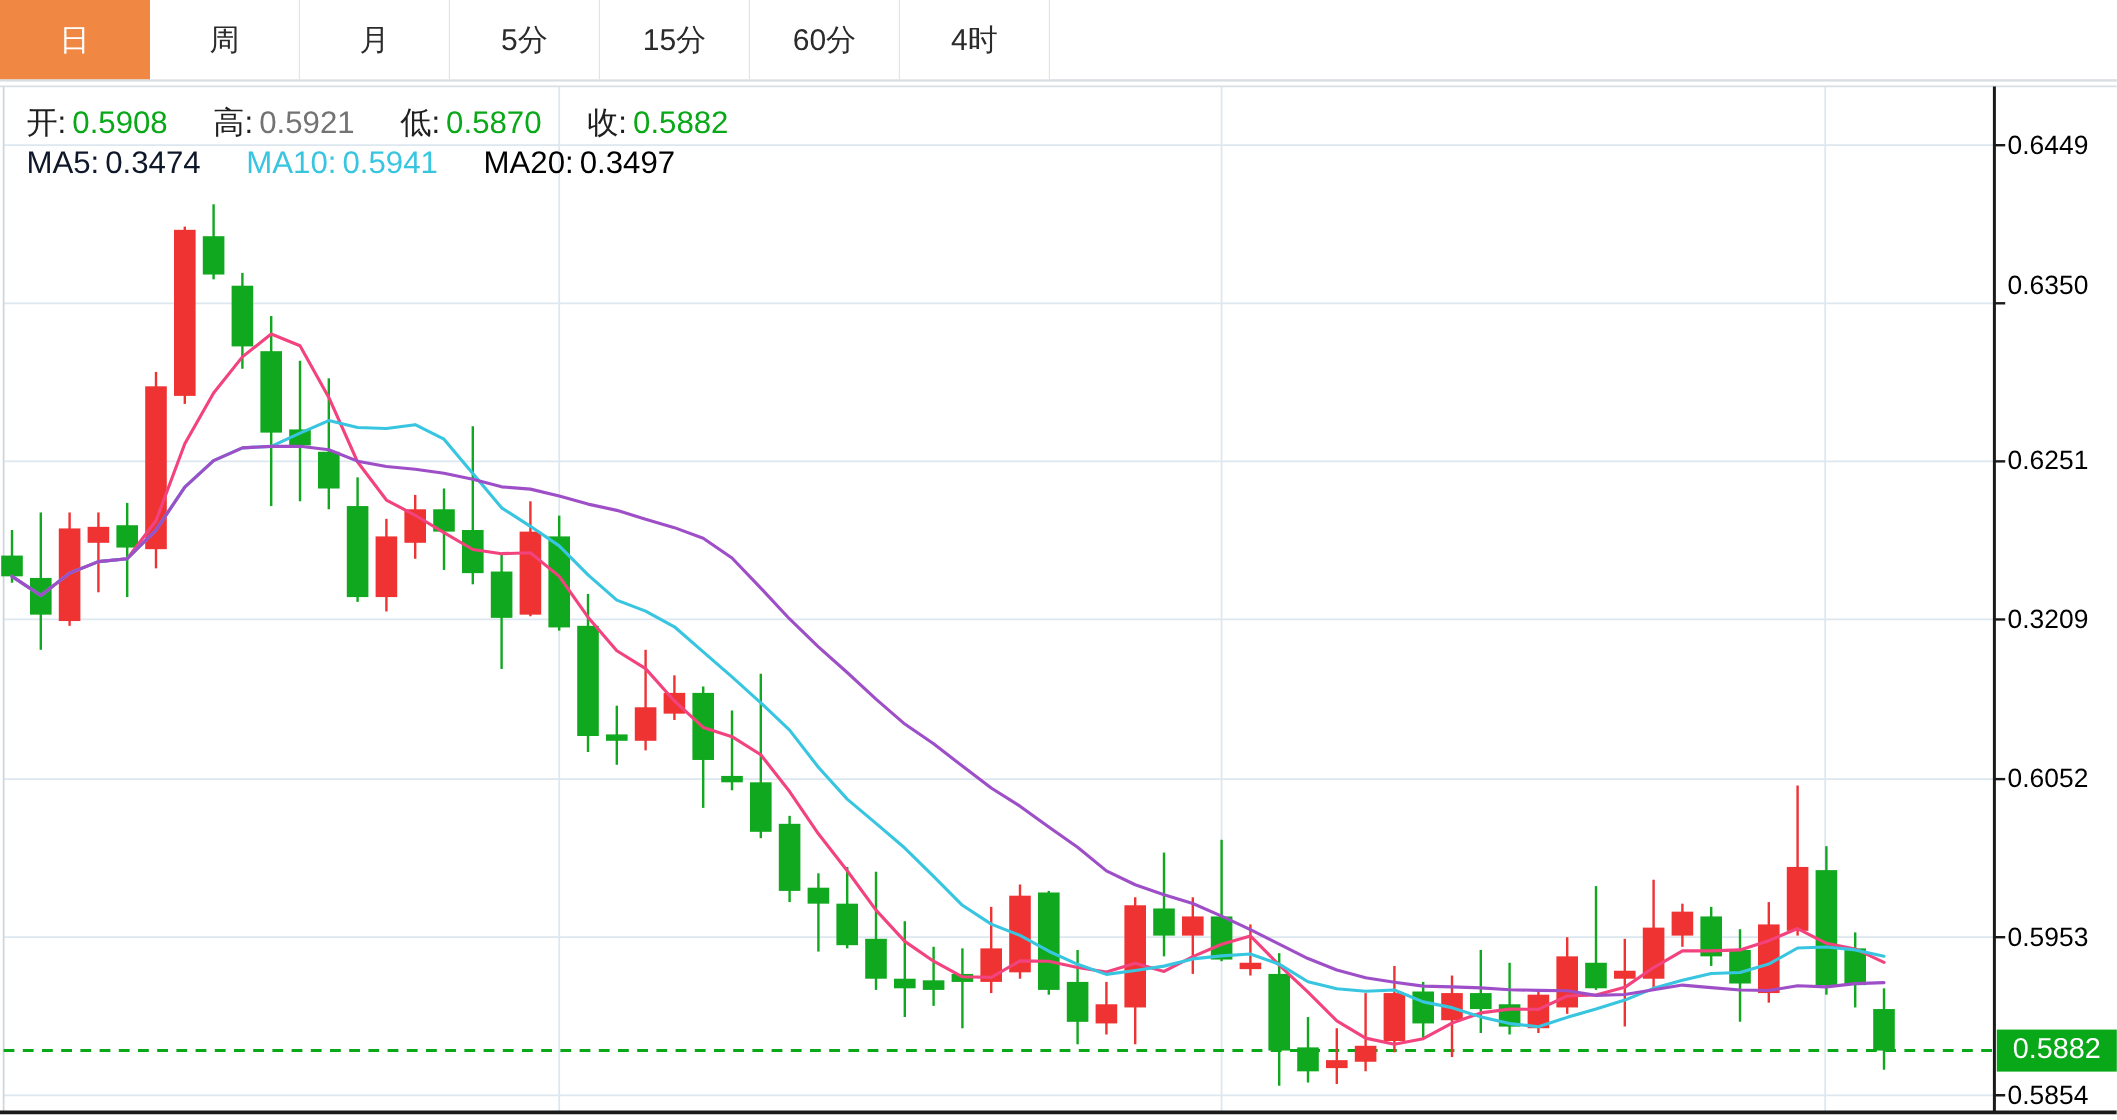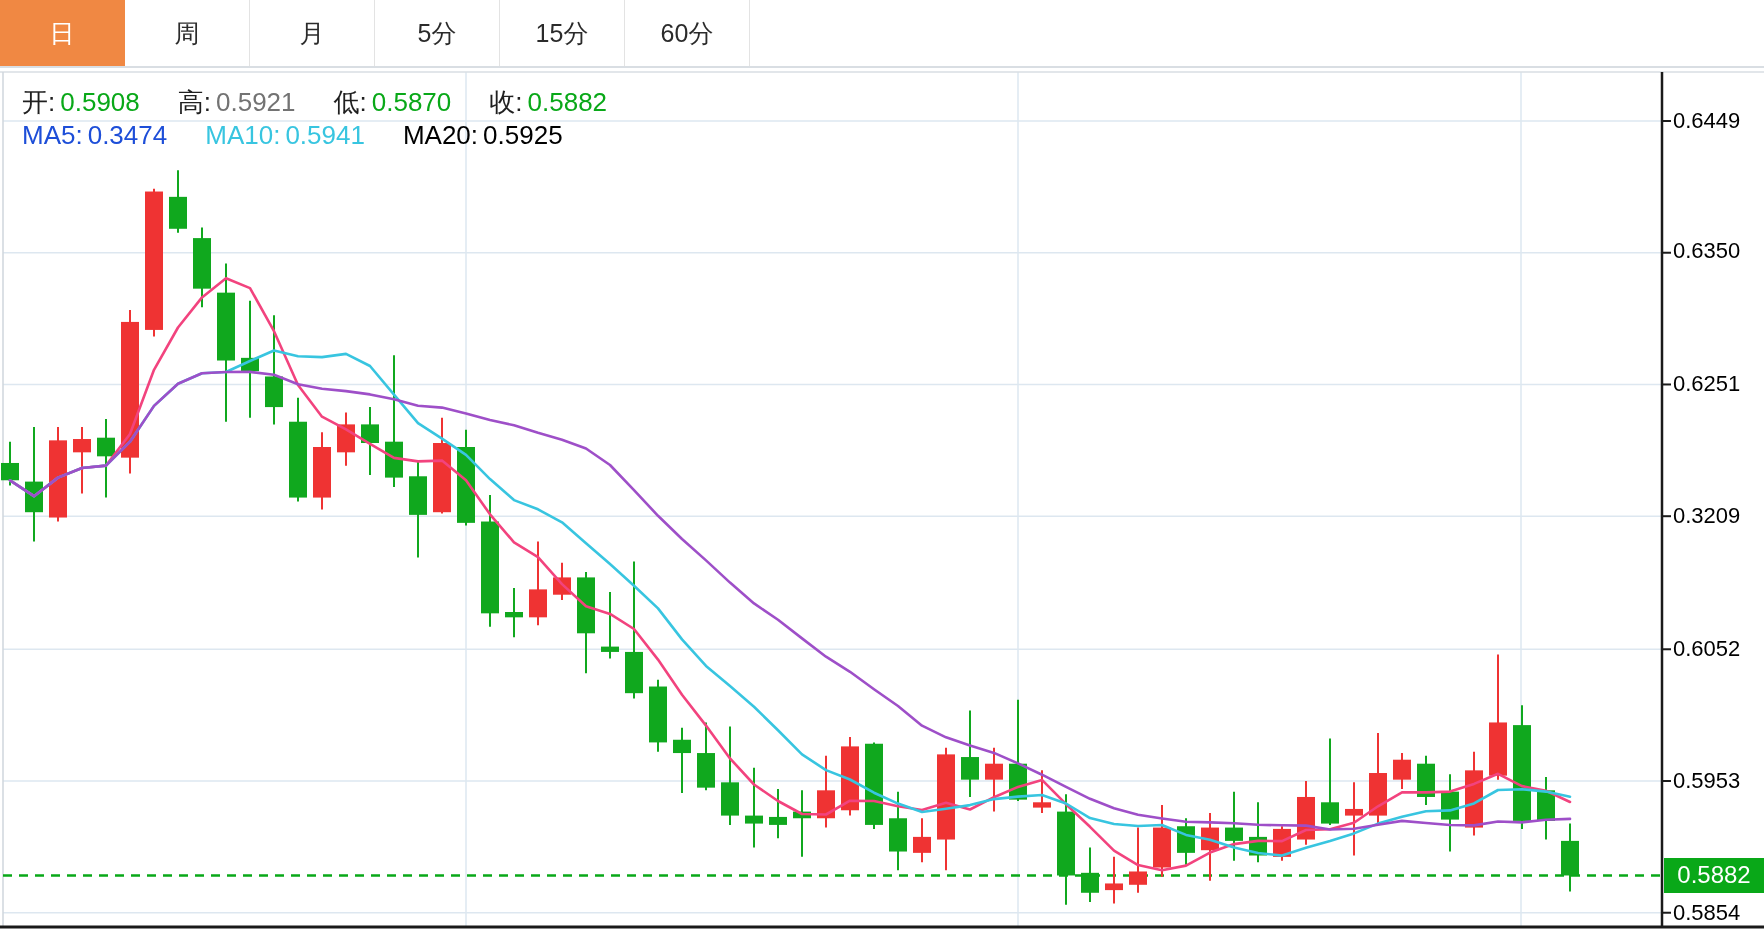--- a/index.html
+++ b/index.html
@@ -40,20 +40,21 @@
 </head>
 <body>
 
 <div class="tabbar" id="tabbar">
     <div class="tab active">日</div>
     <div class="tab">周</div>
     <div class="tab">月</div>
     <div class="tab">5分</div>
     <div class="tab">15分</div>
     <div class="tab">60分</div>
+    <div class="tab">4时</div>
   </div>
 
 <div class="legend-row" id="legend-ohlc">
     <span class="leg-item">
       <span class="leg-label">开:</span>
       <span class="leg-value" style="color: rgb(9, 168, 24);">0.5908</span>
     </span>
     <span class="leg-item">
       <span class="leg-label">高:</span>
       <span class="leg-value" style="color: #737373;">0.5921</span>
@@ -61,31 +62,31 @@
     <span class="leg-item">
       <span class="leg-label">低:</span>
       <span class="leg-value" style="color: rgb(9, 168, 24);">0.5870</span>
     </span>
     <span class="leg-item">
       <span class="leg-label">收:</span>
       <span class="leg-value" style="color: rgb(9, 168, 24);">0.5882</span>
     </span>
   </div>
 <div class="legend-row" id="legend-ma">
-    <span class="leg-item" style="color: #1d4ed8;">
+    <span class="leg-item" style="color: #0f172a;">
       <span>MA5:</span>
       <span class="leg-value">0.3474</span>
     </span>
     <span class="leg-item" style="color: rgb(56, 197, 224); align-items: center;">
       <span>MA10:</span>
       <span class="leg-value">0.5941</span>
     </span>
     <span class="leg-item" style="color: #000000;">
       <span>MA20:</span>
-      <span class="leg-value">0.5925</span>
+      <span class="leg-value">0.3497</span>
     </span>
   </div>
 
 <div id="chart-area">
     <svg id="chart-svg" width="1764" height="933" viewBox="0 0 1764 933">
       <g>
         <line x1="3" x2="1662" y1="121" y2="121" stroke="#dde7f0" stroke-width="1.5"></line>
         <line x1="3" x2="1662" y1="252.73385500000026" y2="252.73385500000026" stroke="#dde7f0" stroke-width="1.5"></line>
         <line x1="3" x2="1662" y1="384.4677100000005" y2="384.4677100000005" stroke="#dde7f0" stroke-width="1.5"></line>
         <line x1="3" x2="1662" y1="516.2015650000008" y2="516.2015650000008" stroke="#dde7f0" stroke-width="1.5"></line>
@@ -377,21 +378,21 @@
         </g>
       </g>
       <polyline points="10,480.3 34,496.2 58,477.6 82,468.0 106,465.6 130,434.0 154,369.8 178,327.5 202,297.4 226,278.3 250,288.1 274,331.2 298,385.0 322,416.7 346,429.4 370,443.8 394,457.9 418,461.4 442,460.6 466,480.3 490,514.3 514,542.3 538,557.2 562,584.1 586,606.2 610,613.9 634,629.0 658,659.6 682,694.8 706,725.6 730,758.4 754,784.5 778,801.0 802,814.0 826,814.5 850,800.7 874,801.0 898,806.3 922,810.0 946,802.8 970,809.5 994,797.2 1018,786.9 1042,779.9 1066,804.2 1090,826.8 1114,850.7 1138,865.1 1162,870.2 1186,865.6 1210,852.6 1234,844.1 1258,840.9 1282,841.1 1306,830.0 1330,829.2 1354,822.8 1378,806.3 1402,792.4 1426,792.4 1450,791.6 1474,783.9 1498,773.8 1522,786.1 1546,790.8 1570,802.0" fill="none" stroke="#f2437e" stroke-width="2.6" stroke-linejoin="round" stroke-linecap="round"></polyline>
       <polyline points="10,480.3 34,496.2 58,477.6 82,468.0 106,465.6 130,441.7 154,405.9 178,383.8 202,373.2 226,372.0 250,361.0 274,350.5 298,356.3 322,357.1 346,353.9 370,366.0 394,394.6 418,423.2 442,438.6 466,454.9 490,479.1 514,500.1 538,509.3 562,522.3 586,543.2 610,564.1 634,585.7 658,608.4 682,639.4 706,665.9 730,686.1 754,706.7 778,730.3 802,754.4 826,770.1 850,779.5 874,792.7 898,803.6 922,812.0 946,808.7 970,805.1 994,799.1 1018,796.6 1042,795.0 1066,803.5 1090,818.1 1114,824.0 1138,826.0 1162,825.0 1186,834.9 1210,839.7 1234,847.4 1258,853.0 1282,855.6 1306,847.8 1330,840.9 1354,833.4 1378,823.6 1402,816.8 1426,811.2 1450,810.4 1474,803.4 1498,790.0 1522,789.2 1546,791.6 1570,796.8" fill="none" stroke="#38c5e0" stroke-width="2.6" stroke-linejoin="round" stroke-linecap="round"></polyline>
       <polyline points="10,480.3 34,496.2 58,477.6 82,468.0 106,465.6 130,441.7 154,405.9 178,383.8 202,373.2 226,372.0 250,371.9 274,374.8 298,384.3 322,388.7 346,391.1 370,394.4 394,399.3 418,405.7 442,407.6 466,413.4 490,420.1 514,425.3 538,432.8 562,439.7 586,448.5 610,465.0 634,490.1 658,515.8 682,539.0 706,560.4 730,582.6 754,603.4 778,619.8 802,638.4 826,656.7 850,671.8 874,689.2 898,706.0 922,725.7 946,737.3 970,745.6 994,752.9 1018,763.4 1042,774.7 1066,786.8 1090,798.8 1114,808.3 1138,814.8 1162,818.5 1186,821.8 1210,822.4 1234,823.2 1258,824.8 1282,825.3 1306,825.6 1330,829.5 1354,828.7 1378,824.8 1402,820.9 1426,823.0 1450,825.0 1474,825.4 1498,821.5 1522,822.4 1546,819.7 1570,818.9" fill="none" stroke="#9e4fc8" stroke-width="2.6" stroke-linejoin="round" stroke-linecap="round"></polyline>
     </svg>
   </div>
 
 <div id="yticks">
     <div class="ytick" style="top: 108px;">0.6449</div>
-    <div class="ytick" style="top: 238px;">0.6350</div>
+    <div class="ytick" style="top: 225px;">0.6350</div>
     <div class="ytick" style="top: 371.468px; text-align: right;">0.6251</div>
     <div class="ytick" style="top: 503.202px;">0.3209</div>
     <div class="ytick" style="top: 636.266px;">0.6052</div>
     <div class="ytick" style="top: 768px;">0.5953</div>
     <div class="ytick" style="top: 899.734px;">0.5854</div>
   </div>
 
 <div class="price-badge" id="price-badge" style="top: 857.976px;">0.5882</div>
 
 </body></html>

